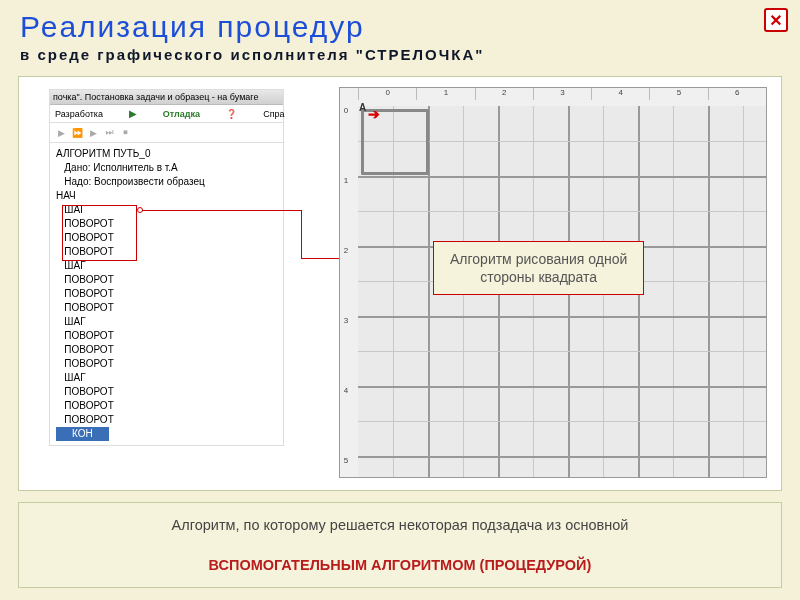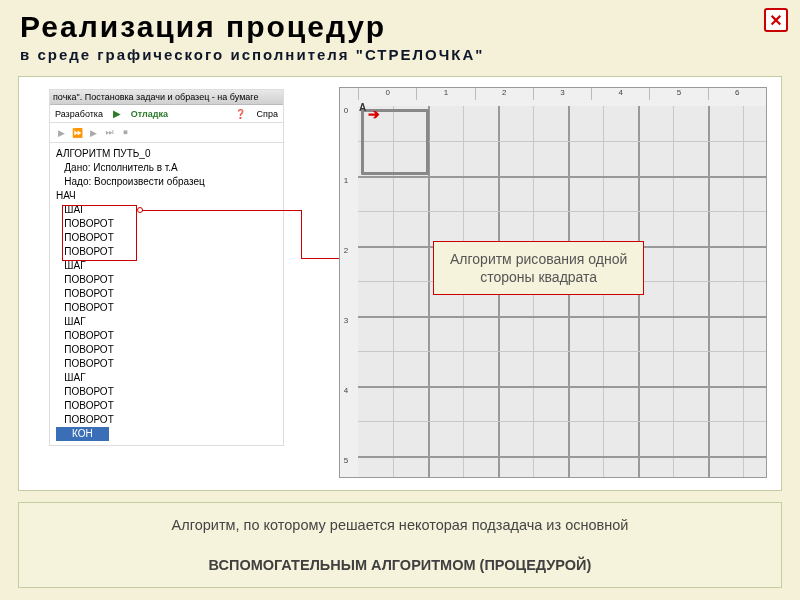--- a/index.html
+++ b/index.html
@@ -1,24 +1,24 @@
 <!DOCTYPE html>
 <html><head>
 <meta charset="utf-8">
 <style>
 *{margin:0;padding:0;box-sizing:border-box;}
 body{width:800px;height:600px;background:#f5f0d8;font-family:Arial,sans-serif;position:relative;overflow:hidden;}
 .close-btn{position:absolute;top:8px;right:12px;width:24px;height:24px;border:2px solid #c00;border-radius:3px;display:flex;align-items:center;justify-content:center;color:#c00;font-weight:bold;font-size:16px;background:#fff;}
 .header{padding:10px 20px 5px 20px;}
-.title{color:#000000;font-size:30px;font-weight:bold;letter-spacing:2px;}
+.title{color:#1d4ed8;font-size:30px;font-weight:normal;letter-spacing:2px;}
 .subtitle{color:#0f172a;font-size:15px;font-weight:bold;letter-spacing:2px;margin-top:2px;}
 .main{position:relative;margin:8px 18px 0 18px;background:#fff;border:1px solid #c5cba3;height:415px;}
 .code-panel{position:absolute;left:30px;top:12px;width:235px;background:#fff;border:1px solid #ddd;}
 .panel-title{background:linear-gradient(#e8e8e8,#d0d0d0);font-size:9px;padding:2px 3px;border-bottom:1px solid #bbb;}
-.toolbar{display:flex;align-items:center;gap:10px;padding:3px 5px;border-bottom:1px solid #ddd;font-size:9px;}
+.toolbar{display:flex;align-items:center;gap:26px;padding:3px 5px;border-bottom:1px solid #ddd;font-size:9px;}
 .toolbar span.tb-run{color:#2a7a2a;font-weight:bold;}
 .icon-row{display:flex;gap:3px;padding:3px 5px;border-bottom:1px solid #ddd;}
 .icon-row span{width:13px;height:13px;display:flex;align-items:center;justify-content:center;color:#aaa;font-size:9px;}
 .code-body{padding:4px 6px;font-size:10px;line-height:14px;font-family:Arial,sans-serif;position:relative;}
 .code-line{white-space:pre;}
 .hl-box{border:1px solid #c00;position:absolute;left:12px;top:62px;width:75px;height:56px;pointer-events:none;}
 .last-line{background:#3a6fb7;color:#fff;display:inline-block;padding:0 16px;}
 .grid-panel{position:absolute;left:320px;top:10px;right:14px;bottom:12px;background:#f0f0f0;border:1px solid #999;}
 .ruler-top{position:absolute;left:18px;top:0;right:0;height:12px;display:flex;font-size:8px;color:#444;}
 .ruler-top span{width:70px;text-align:center;border-left:1px solid #bbb;}
@@ -32,21 +32,21 @@
 .square-path{position:absolute;left:3px;top:3px;width:68px;height:66px;border:3px solid #888;border-radius:1px;}
 .point-label{position:absolute;left:1px;top:-4px;font-size:10px;font-weight:bold;color:#333;}
 .arrow-r{position:absolute;left:10px;top:0;color:#d00;font-size:14px;font-weight:bold;}
 .callout{position:absolute;left:75px;top:135px;border:1.5px solid #c00;background:#f6f3dc;padding:8px 16px;font-size:14px;color:#555;text-align:center;line-height:18px;}
 .connector{position:absolute;pointer-events:none;}
 .conn-h{border-top:1.5px solid #c00;}
 .conn-tri{width:0;height:0;border-top:7px solid transparent;border-bottom:7px solid transparent;border-left:12px solid #2a7a2a;position:absolute;}
 .conn-tri-outline{width:0;height:0;border-top:8px solid transparent;border-bottom:8px solid transparent;border-left:14px solid #c00;position:absolute;}
 .conn-dot{width:6px;height:6px;border:1.5px solid #c00;border-radius:50%;background:#fff;position:absolute;}
 .footer{position:absolute;bottom:12px;left:18px;right:18px;background:#f6f3dc;border:1px solid #c5cba3;padding:12px 16px;font-size:14.5px;color:#444;text-align:center;line-height:20px;}
-.footer .em{color:#404040;font-weight:bold;}
+.footer .em{color:#b91c1c;font-weight:bold;}
 </style>
 </head>
 <body>
 
 <div class="close-btn">✕</div>
 
 <div class="header">
   <div class="title">Реализация  процедур</div>
   <div class="subtitle">в  среде  графического  исполнителя  "СТРЕЛОЧКА"</div>
 </div>

